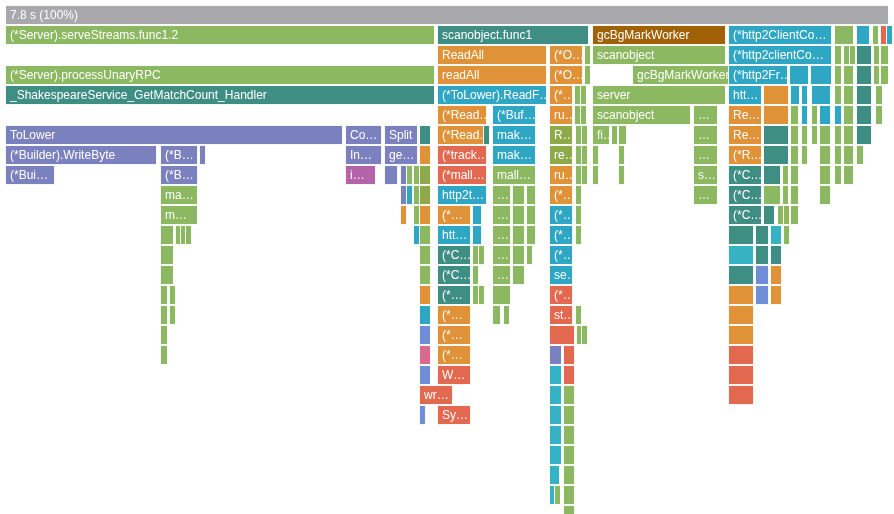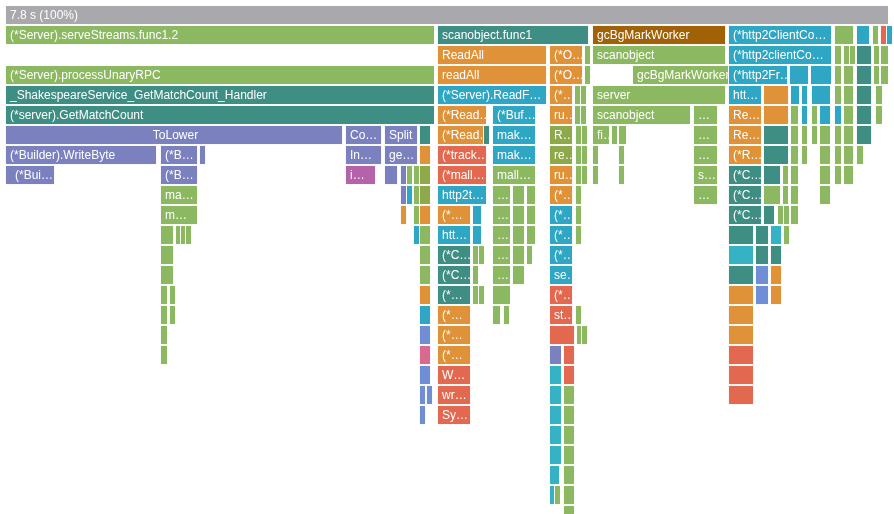--- a/index.html
+++ b/index.html
@@ -132,21 +132,21 @@
     <div class="frame" style="left: 873px; top: 65px; width: 6px; height: 20px; background: rgb(140, 184, 97);">
       <span class="lbl"></span>
     </div>
     <div class="frame" style="left: 880px; top: 65px; width: 9px; height: 20px; background: rgb(140, 184, 97);">
       <span class="lbl"></span>
     </div>
     <div class="frame" style="left: 5px; top: 85px; width: 430px; height: 20px; background: rgb(62, 142, 132);">
       <span class="lbl">_ShakespeareService_GetMatchCount_Handler</span>
     </div>
     <div class="frame" style="left: 437px; top: 85px; width: 110px; height: 20px; background: rgb(47, 167, 196);">
-      <span class="lbl">(*Server).ReadF…</span>
+      <span class="lbl">(*ToLower).ReadF…</span>
     </div>
     <div class="frame" style="left: 549px; top: 85px; width: 24px; height: 20px; background: rgb(223, 146, 55);">
       <span class="lbl">(*…</span>
     </div>
     <div class="frame" style="left: 574px; top: 85px; width: 4px; height: 20px; background: rgb(140, 184, 97);">
       <span class="lbl"></span>
     </div>
     <div class="frame" style="left: 580px; top: 85px; width: 4px; height: 20px; background: rgb(140, 184, 97);">
       <span class="lbl"></span>
     </div>
@@ -173,23 +173,20 @@
     </div>
     <div class="frame" style="left: 843px; top: 85px; width: 11px; height: 20px; background: rgb(140, 184, 97);">
       <span class="lbl"></span>
     </div>
     <div class="frame" style="left: 856px; top: 85px; width: 16px; height: 20px; background: rgb(62, 142, 132);">
       <span class="lbl"></span>
     </div>
     <div class="frame" style="left: 875px; top: 85px; width: 8px; height: 20px; background: rgb(140, 184, 97);">
       <span class="lbl"></span>
     </div>
-    <div class="frame" style="left: 5px; top: 105px; width: 430px; height: 20px; background: rgb(62, 142, 132);">
-      <span class="lbl">(*server).GetMatchCount</span>
-    </div>
     <div class="frame" style="left: 437px; top: 105px; width: 50px; height: 20px; background: rgb(223, 146, 55);">
       <span class="lbl">(*Read…</span>
     </div>
     <div class="frame" style="left: 492px; top: 105px; width: 44px; height: 20px; background: rgb(47, 167, 196);">
       <span class="lbl">(*Buf…</span>
     </div>
     <div class="frame" style="left: 549px; top: 105px; width: 24px; height: 20px; background: rgb(223, 146, 55);">
       <span class="lbl">ru…</span>
     </div>
     <div class="frame" style="left: 574px; top: 105px; width: 4px; height: 20px; background: rgb(140, 184, 97);">
@@ -227,21 +224,21 @@
     </div>
     <div class="frame" style="left: 843px; top: 105px; width: 11px; height: 20px; background: rgb(140, 184, 97);">
       <span class="lbl"></span>
     </div>
     <div class="frame" style="left: 856px; top: 105px; width: 16px; height: 20px; background: rgb(62, 142, 132);">
       <span class="lbl"></span>
     </div>
     <div class="frame" style="left: 875px; top: 105px; width: 8px; height: 20px; background: rgb(140, 184, 97);">
       <span class="lbl"></span>
     </div>
-    <div class="frame" style="left: 5px; top: 125px; width: 338px; height: 20px; background: rgb(123, 128, 191); text-align: center;">
+    <div class="frame" style="left: 5px; top: 125px; width: 338px; height: 20px; background: rgb(123, 128, 191);">
       <span class="lbl">ToLower</span>
     </div>
     <div class="frame" style="left: 345px; top: 125px; width: 37px; height: 20px; background: rgb(123, 128, 191);">
       <span class="lbl">Co…</span>
     </div>
     <div class="frame" style="left: 384px; top: 125px; width: 34px; height: 20px; background: rgb(123, 128, 191);">
       <span class="lbl">Split</span>
     </div>
     <div class="frame" style="left: 419px; top: 125px; width: 12px; height: 20px; background: rgb(62, 142, 132);">
       <span class="lbl"></span>
@@ -362,21 +359,21 @@
     </div>
     <div class="frame" style="left: 834px; top: 145px; width: 8px; height: 20px; background: rgb(140, 184, 97);">
       <span class="lbl"></span>
     </div>
     <div class="frame" style="left: 843px; top: 145px; width: 11px; height: 20px; background: rgb(140, 184, 97);">
       <span class="lbl"></span>
     </div>
     <div class="frame" style="left: 856px; top: 145px; width: 8px; height: 20px; background: rgb(140, 184, 97);">
       <span class="lbl"></span>
     </div>
-    <div class="frame" style="left: 5px; top: 165px; width: 50px; height: 20px; background: rgb(123, 128, 191); text-align: right;">
+    <div class="frame" style="left: 5px; top: 165px; width: 50px; height: 20px; background: rgb(123, 128, 191);">
       <span class="lbl">(*Bui…</span>
     </div>
     <div class="frame" style="left: 160px; top: 165px; width: 38px; height: 20px; background: rgb(123, 128, 191);">
       <span class="lbl">(*B…</span>
     </div>
     <div class="frame" style="left: 345px; top: 165px; width: 31px; height: 20px; background: rgb(181, 99, 168);">
       <span class="lbl">i…</span>
     </div>
     <div class="frame" style="left: 384px; top: 165px; width: 14px; height: 20px; background: rgb(123, 128, 191);">
       <span class="lbl"></span>
@@ -767,21 +764,21 @@
     </div>
     <div class="frame" style="left: 728px; top: 365px; width: 26px; height: 20px; background: rgb(226, 105, 79);">
       <span class="lbl"></span>
     </div>
     <div class="frame" style="left: 419px; top: 385px; width: 6px; height: 20px; background: rgb(111, 142, 214);">
       <span class="lbl"></span>
     </div>
     <div class="frame" style="left: 426px; top: 385px; width: 5px; height: 20px; background: rgb(111, 142, 214);">
       <span class="lbl"></span>
     </div>
-    <div class="frame" style="left: 437px; top: 385px; width: 34px; height: 20px; background: rgb(226, 105, 79);">
+    <div class="frame" style="left: 419px; top: 385px; width: 34px; height: 20px; background: rgb(226, 105, 79);">
       <span class="lbl">wr…</span>
     </div>
     <div class="frame" style="left: 549px; top: 385px; width: 13px; height: 20px; background: rgb(53, 178, 196);">
       <span class="lbl"></span>
     </div>
     <div class="frame" style="left: 563px; top: 385px; width: 12px; height: 20px; background: rgb(140, 184, 97);">
       <span class="lbl"></span>
     </div>
     <div class="frame" style="left: 728px; top: 385px; width: 26px; height: 20px; background: rgb(226, 105, 79);">
       <span class="lbl"></span>

